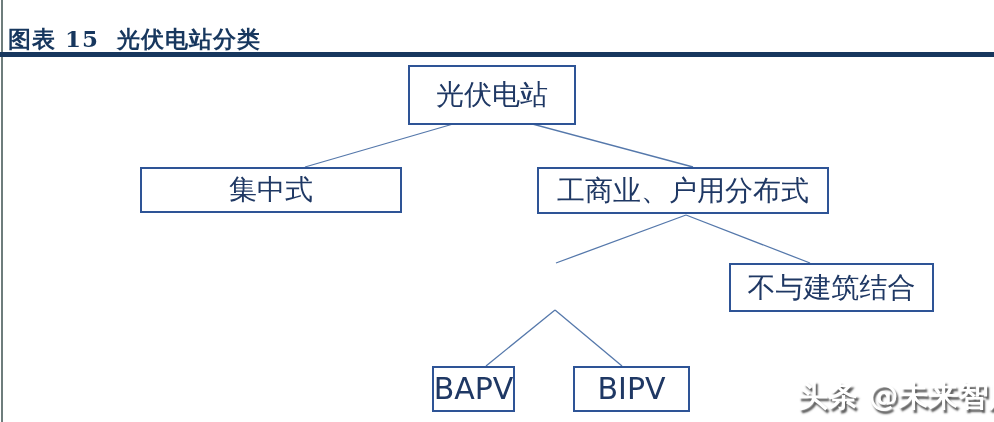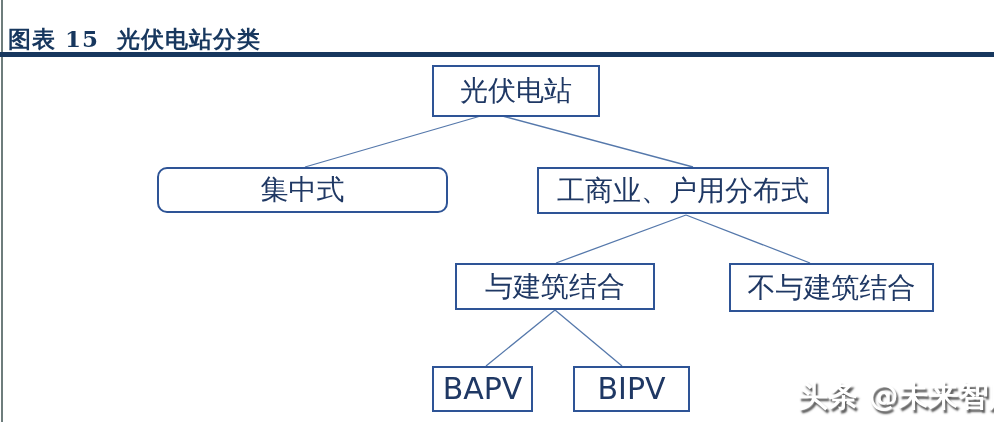--- a/index.html
+++ b/index.html
@@ -61,26 +61,26 @@
     background: #ffffff;
     border: 2px solid var(--box_border, #2E5496);
     color: var(--box_text, #1F3864);
     display: flex;
     align-items: center;
     justify-content: center;
     font-size: 28px;
     line-height: 1;
     white-space: nowrap;
   }
-  .node-root       { left: 408px; top: 65px;  width: 168px; height: 52px; margin-left: 24px; }
-  .node-central    { left: 157px; top: 167px; width: 291px; height: 46px; border-radius: 10px; }
+  .node-root       { left: 408px; top: 65px;  width: 168px; height: 60px; }
+  .node-central    { left: 140px; top: 167px; width: 262px; height: 46px; }
   .node-distrib    { left: 537px; top: 167px; width: 292px; height: 47px; }
   .node-withbldg   { left: 455px; top: 263px; width: 200px; height: 47px; }
   .node-nobldg     { left: 719px; top: 263px; width: 205px; height: 49px; margin-left: 10px; }
-  .node-bapv       { left: 432px; top: 366px; width: 101px; height: 46px; font-size: 30px; }
+  .node-bapv       { left: 432px; top: 366px; width: 83px; height: 46px; font-size: 30px; }
   .node-bipv       { left: 573px; top: 366px; width: 117px; height: 46px; font-size: 30px; }
   .watermark {
     position: absolute;
     left: 798px;
     top: 376px;
     font-size: 30px;
     font-weight: bold;
     color: #ffffff;
     text-shadow: 2px 3px 2px var(--watermark_shadow, #5A5A5A);
     white-space: nowrap;
@@ -105,21 +105,20 @@
     <line x1="555" y1="310" x2="486" y2="366"></line>
     <line x1="555" y1="310" x2="622" y2="366"></line>
   </svg>
 
   <div class="node node-root">光伏电站</div>
 
   <div class="node node-central">集中式</div>
 
   <div class="node node-distrib">工商业、户用分布式</div>
 
-  <div class="node node-withbldg">与建筑结合</div>
 
   <div class="node node-nobldg">不与建筑结合</div>
 
   <div class="node node-bapv">BAPV</div>
 
   <div class="node node-bipv">BIPV</div>
 
   <div class="watermark">头条 @未来智库</div>
 
 </div>

